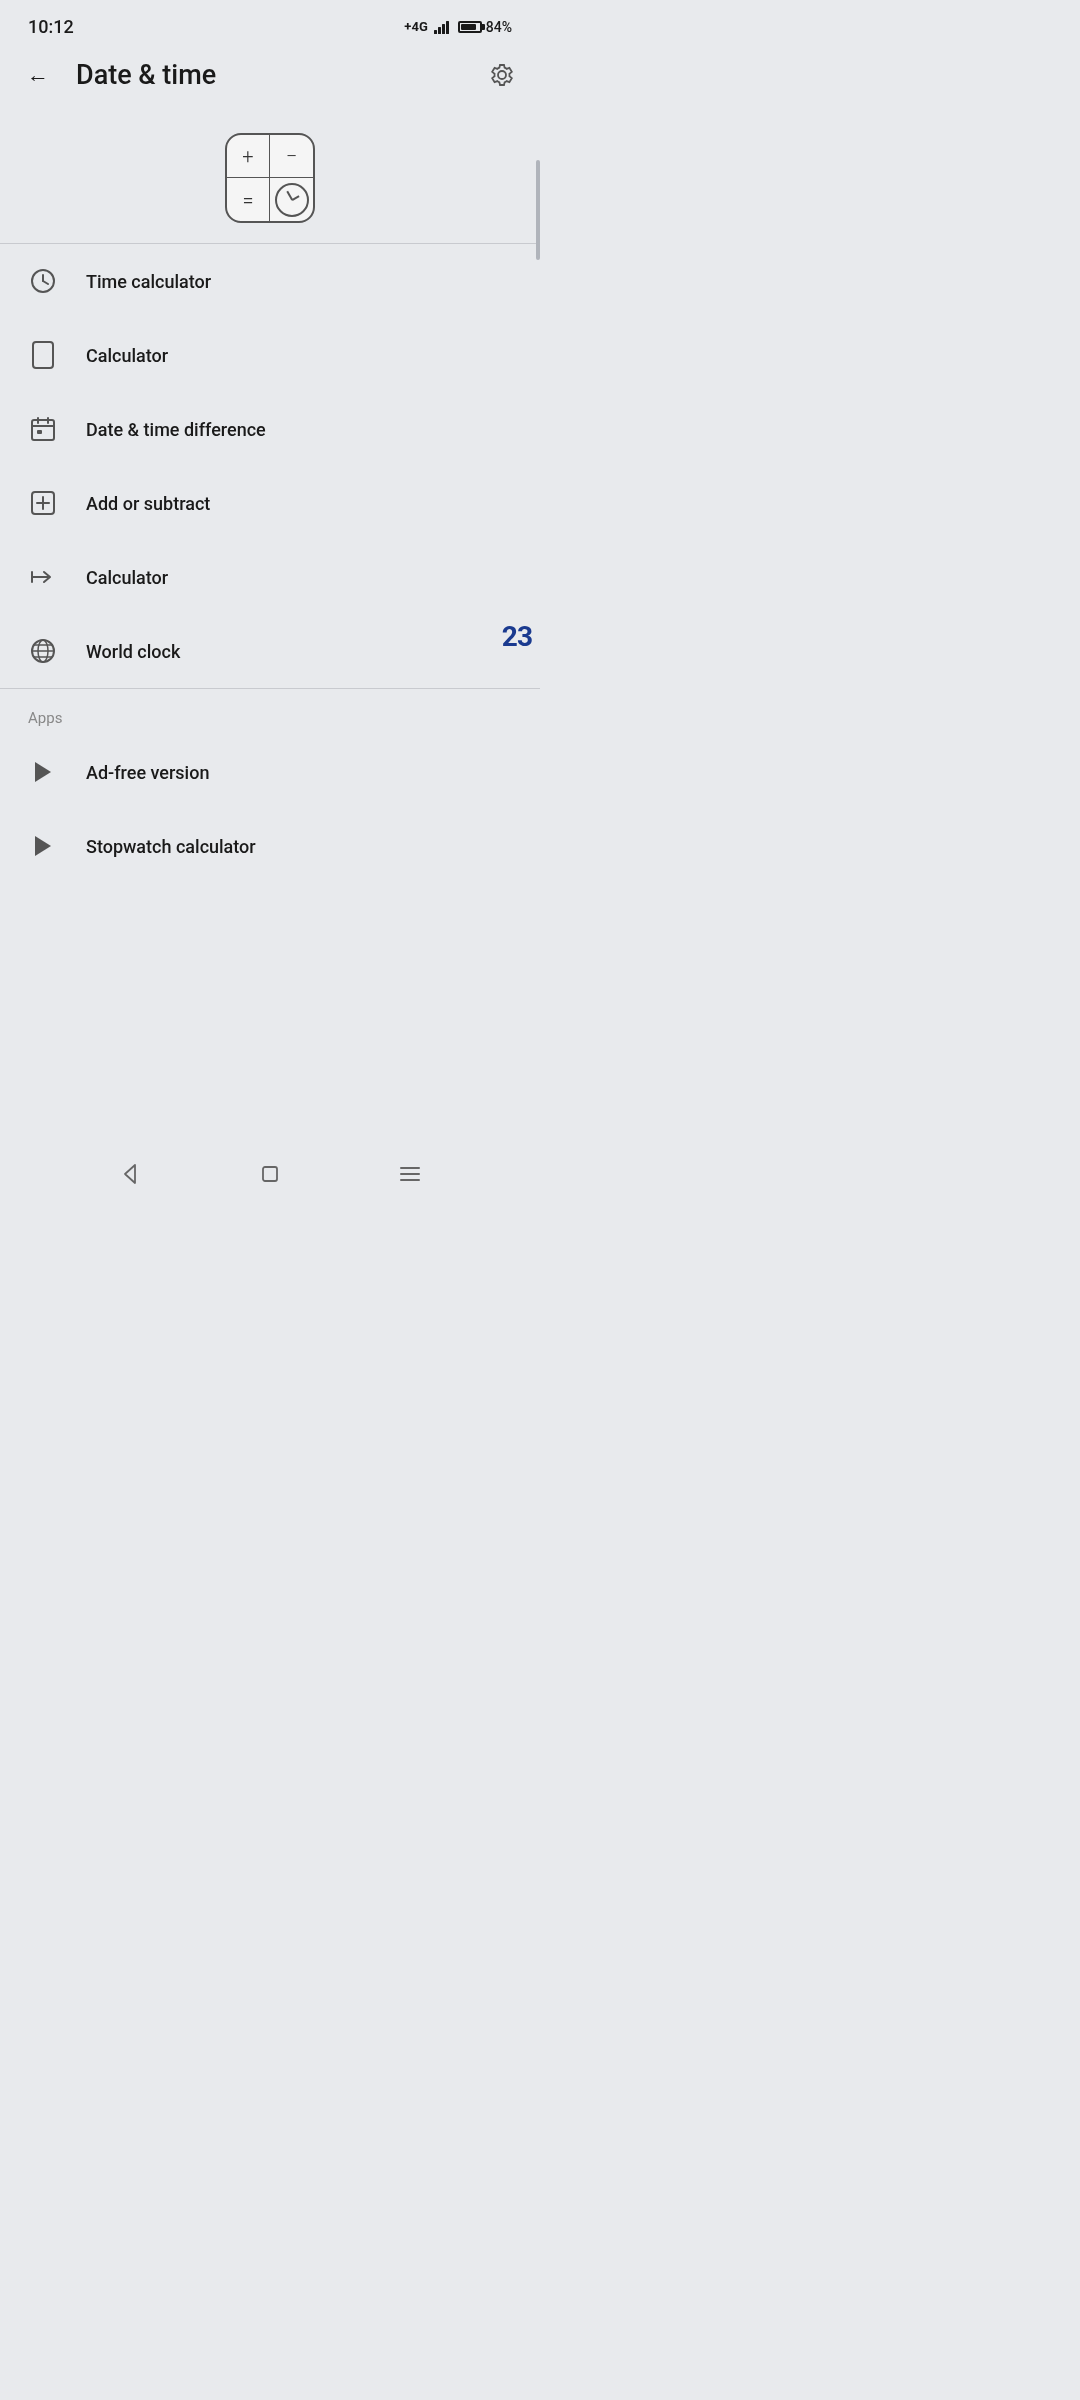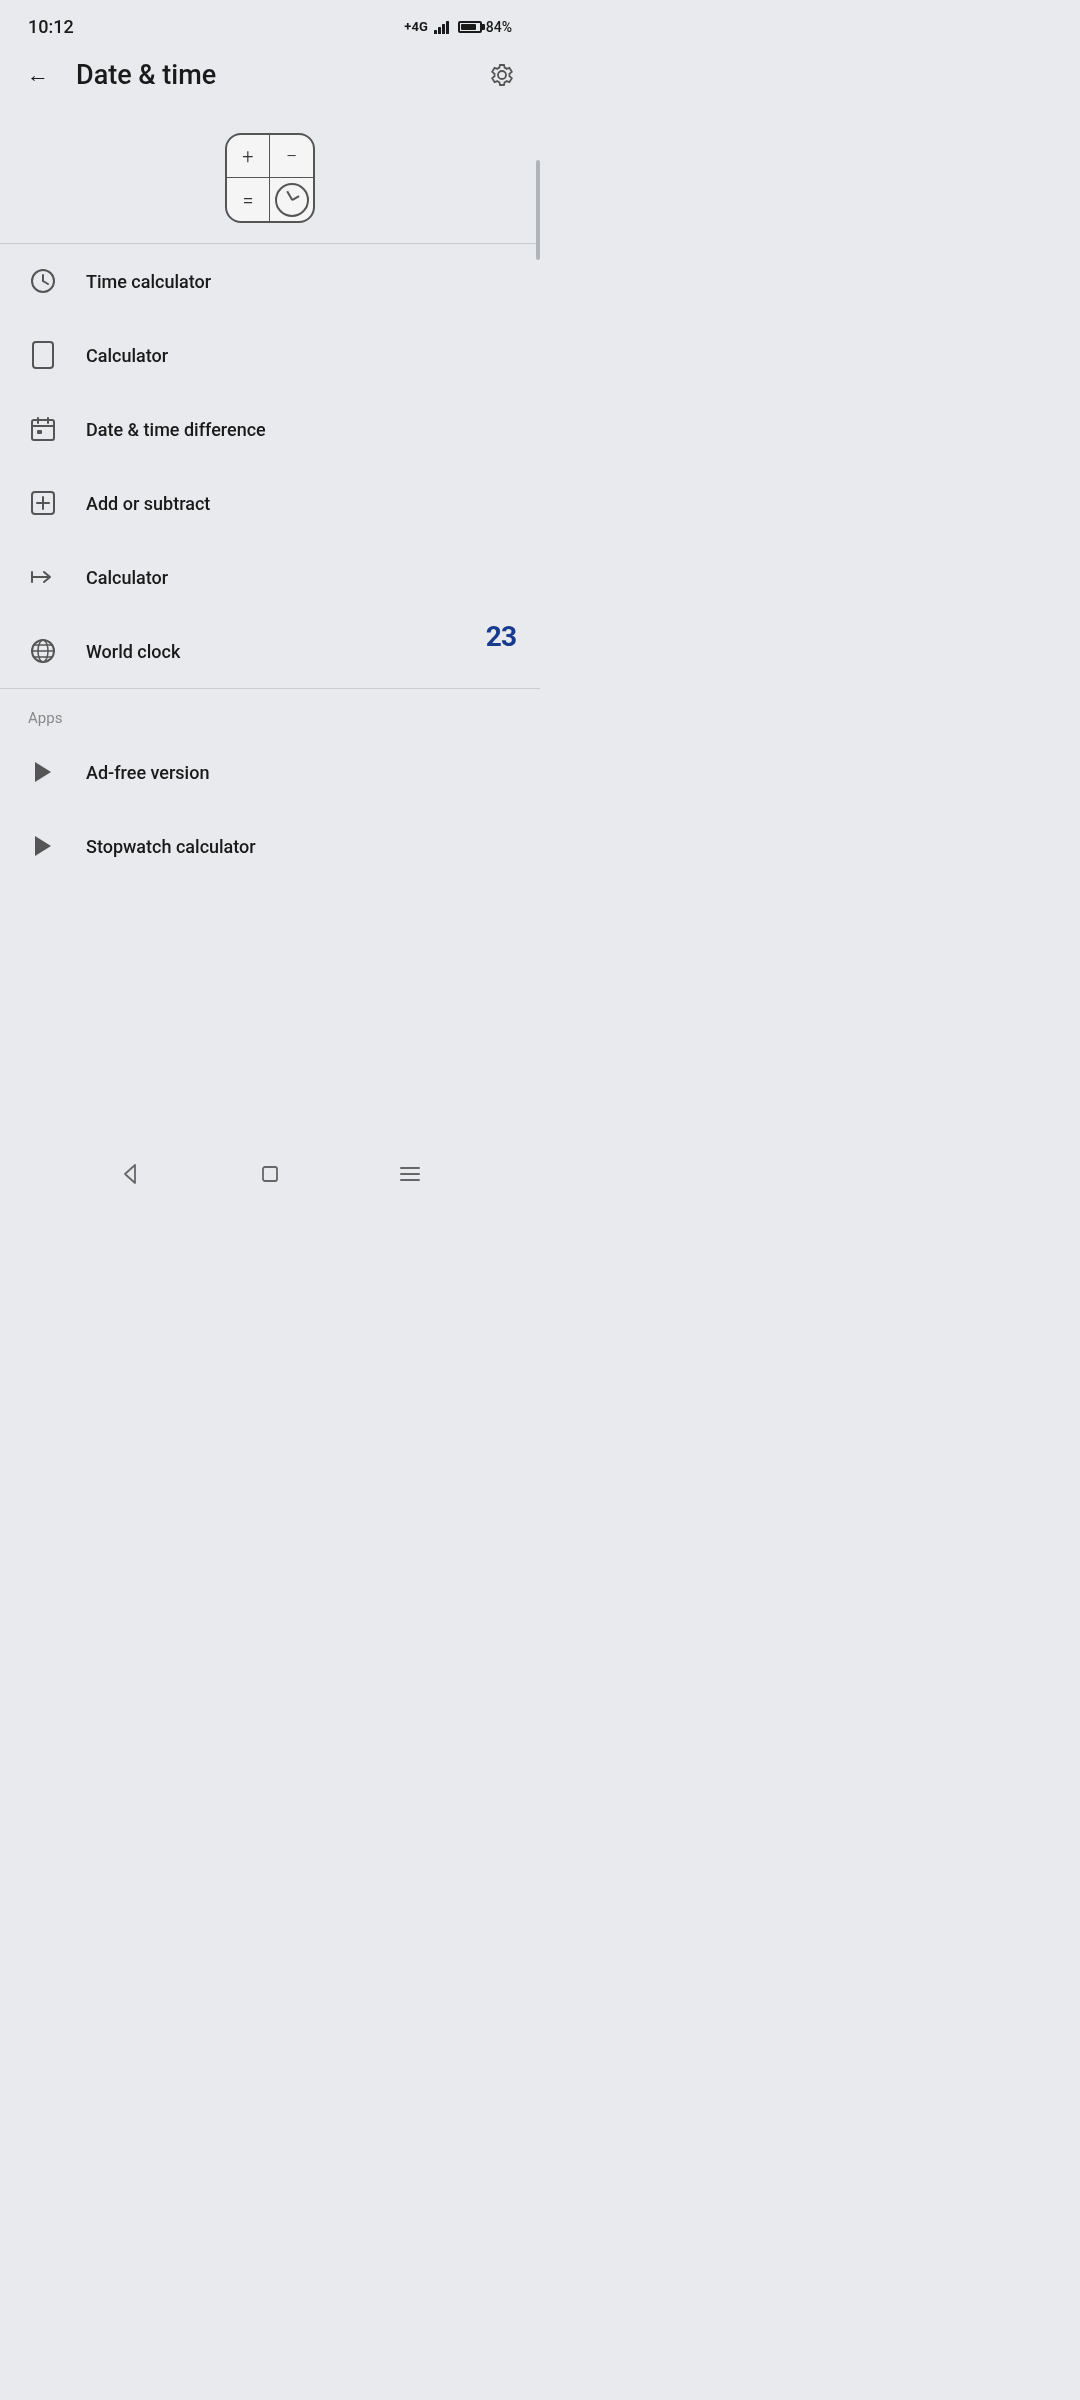--- a/index.html
+++ b/index.html
@@ -248,21 +248,21 @@
       height: 100px;
       background: #b0b4bb;
       border-radius: 2px;
       position: absolute;
       top: 0;
     }
 
     
     .side-number {
       position: absolute;
-      right: 24px;
+      right: 8px;
       top: 620px;
       font-size: 28px;
       font-weight: 700;
       color: #1a3a8f;
       letter-spacing: -1px;
     }
 
     
     .bottom-nav {
       position: absolute;

